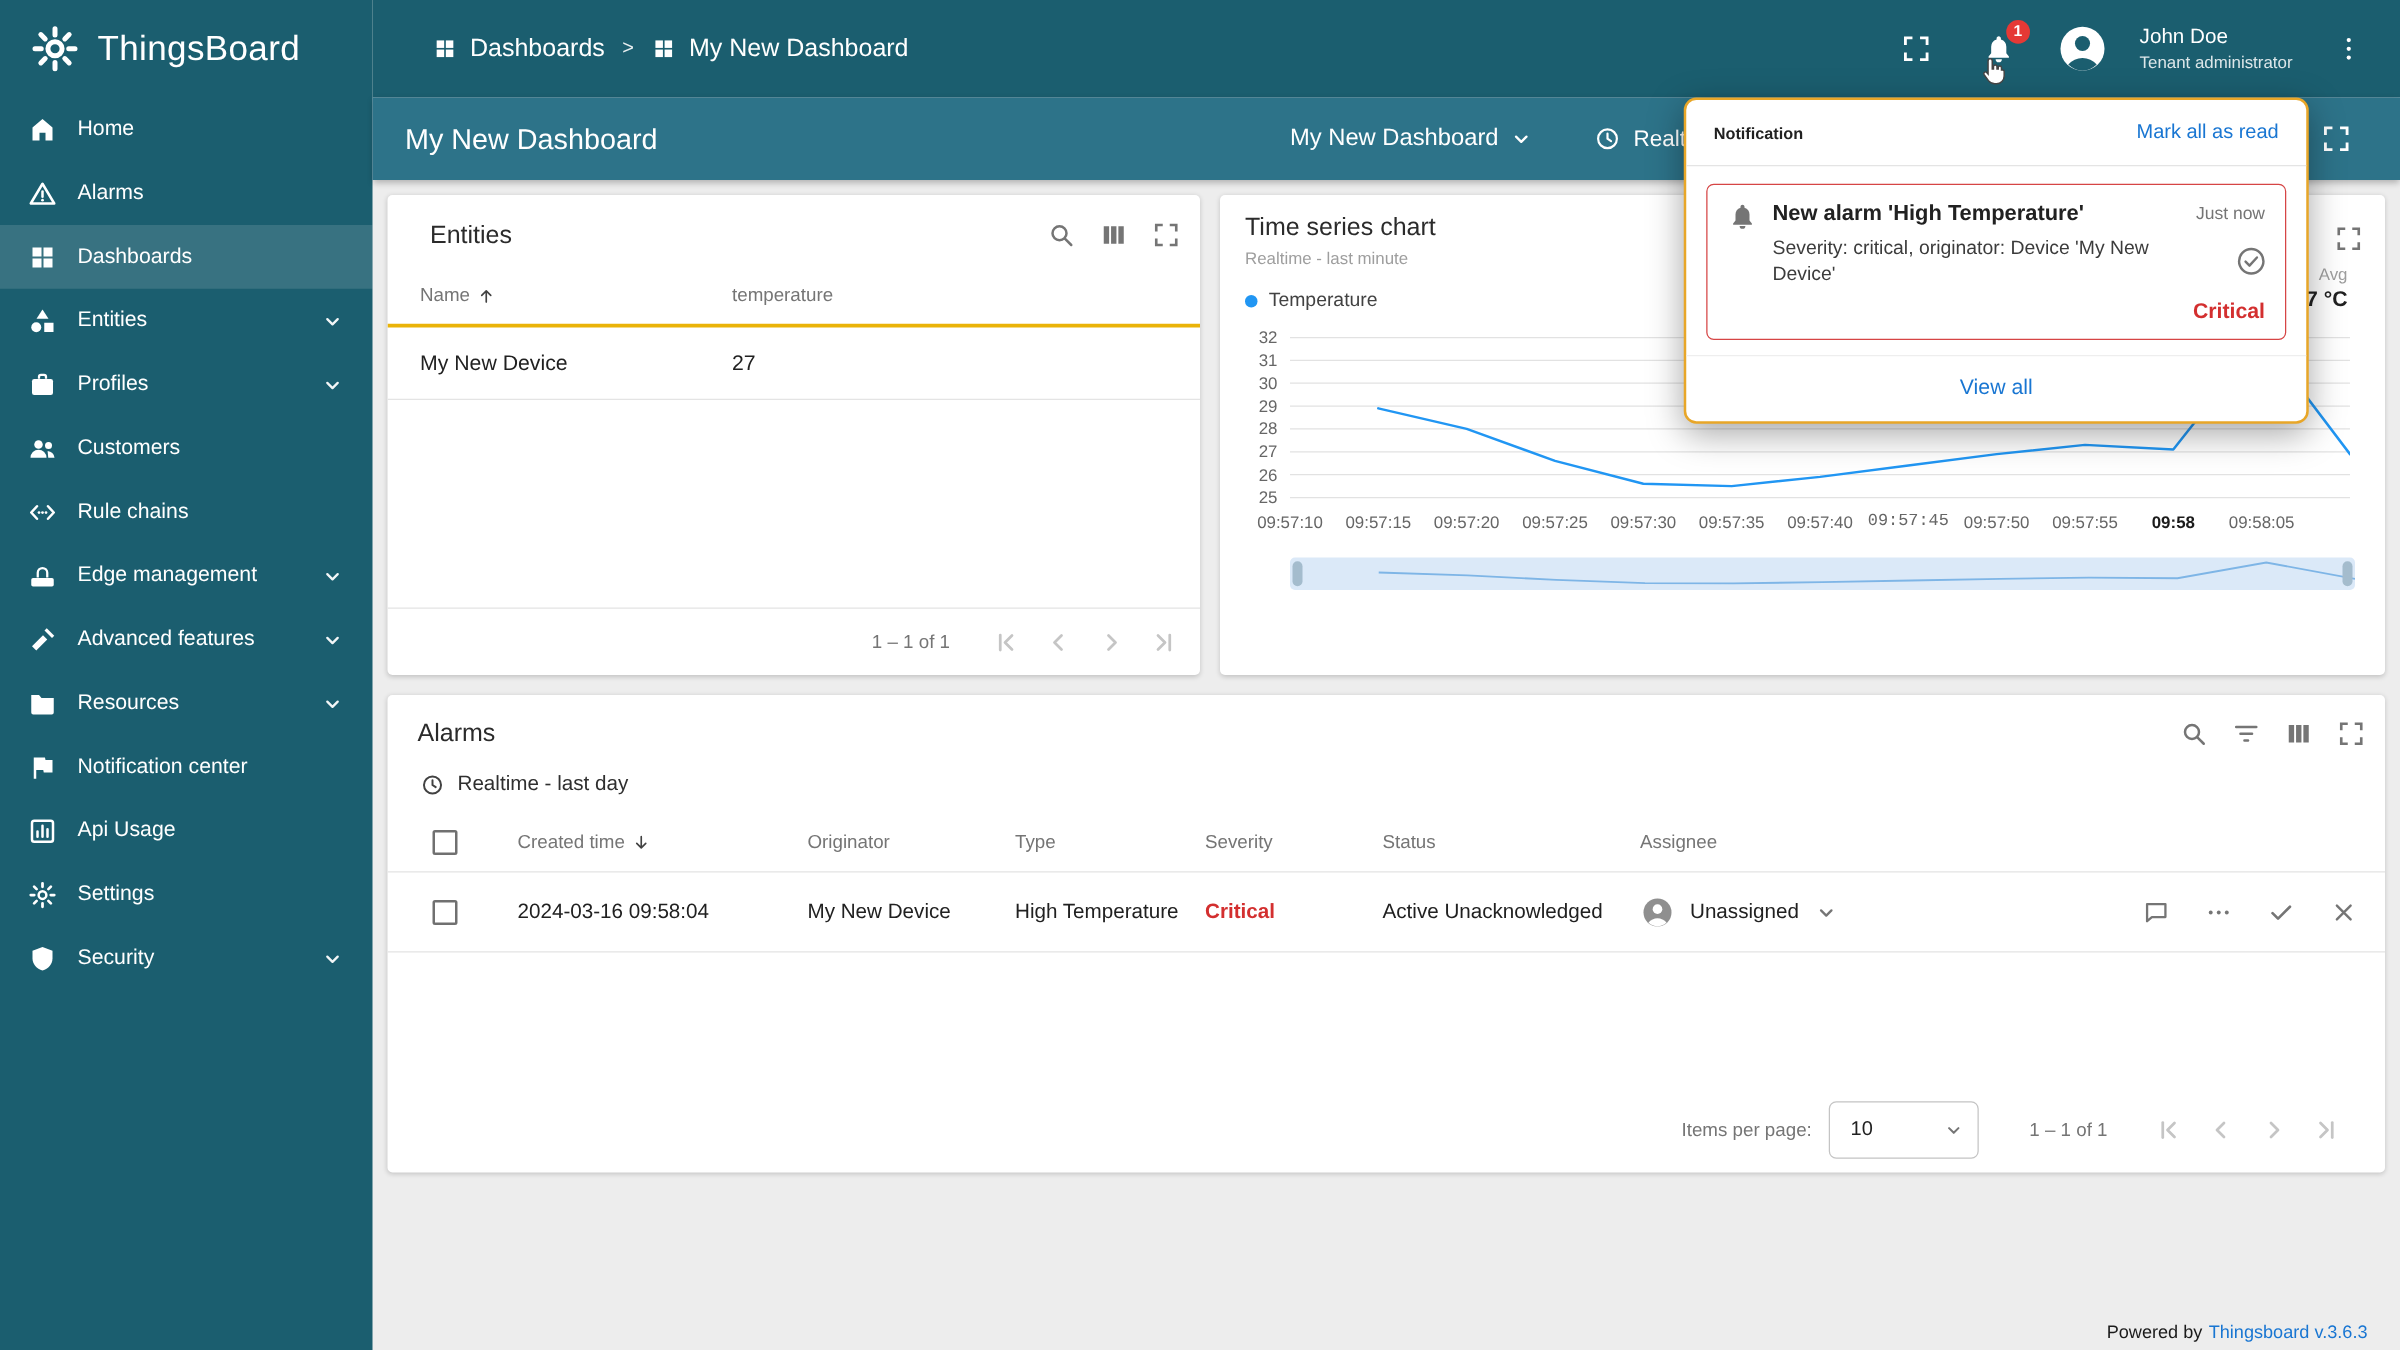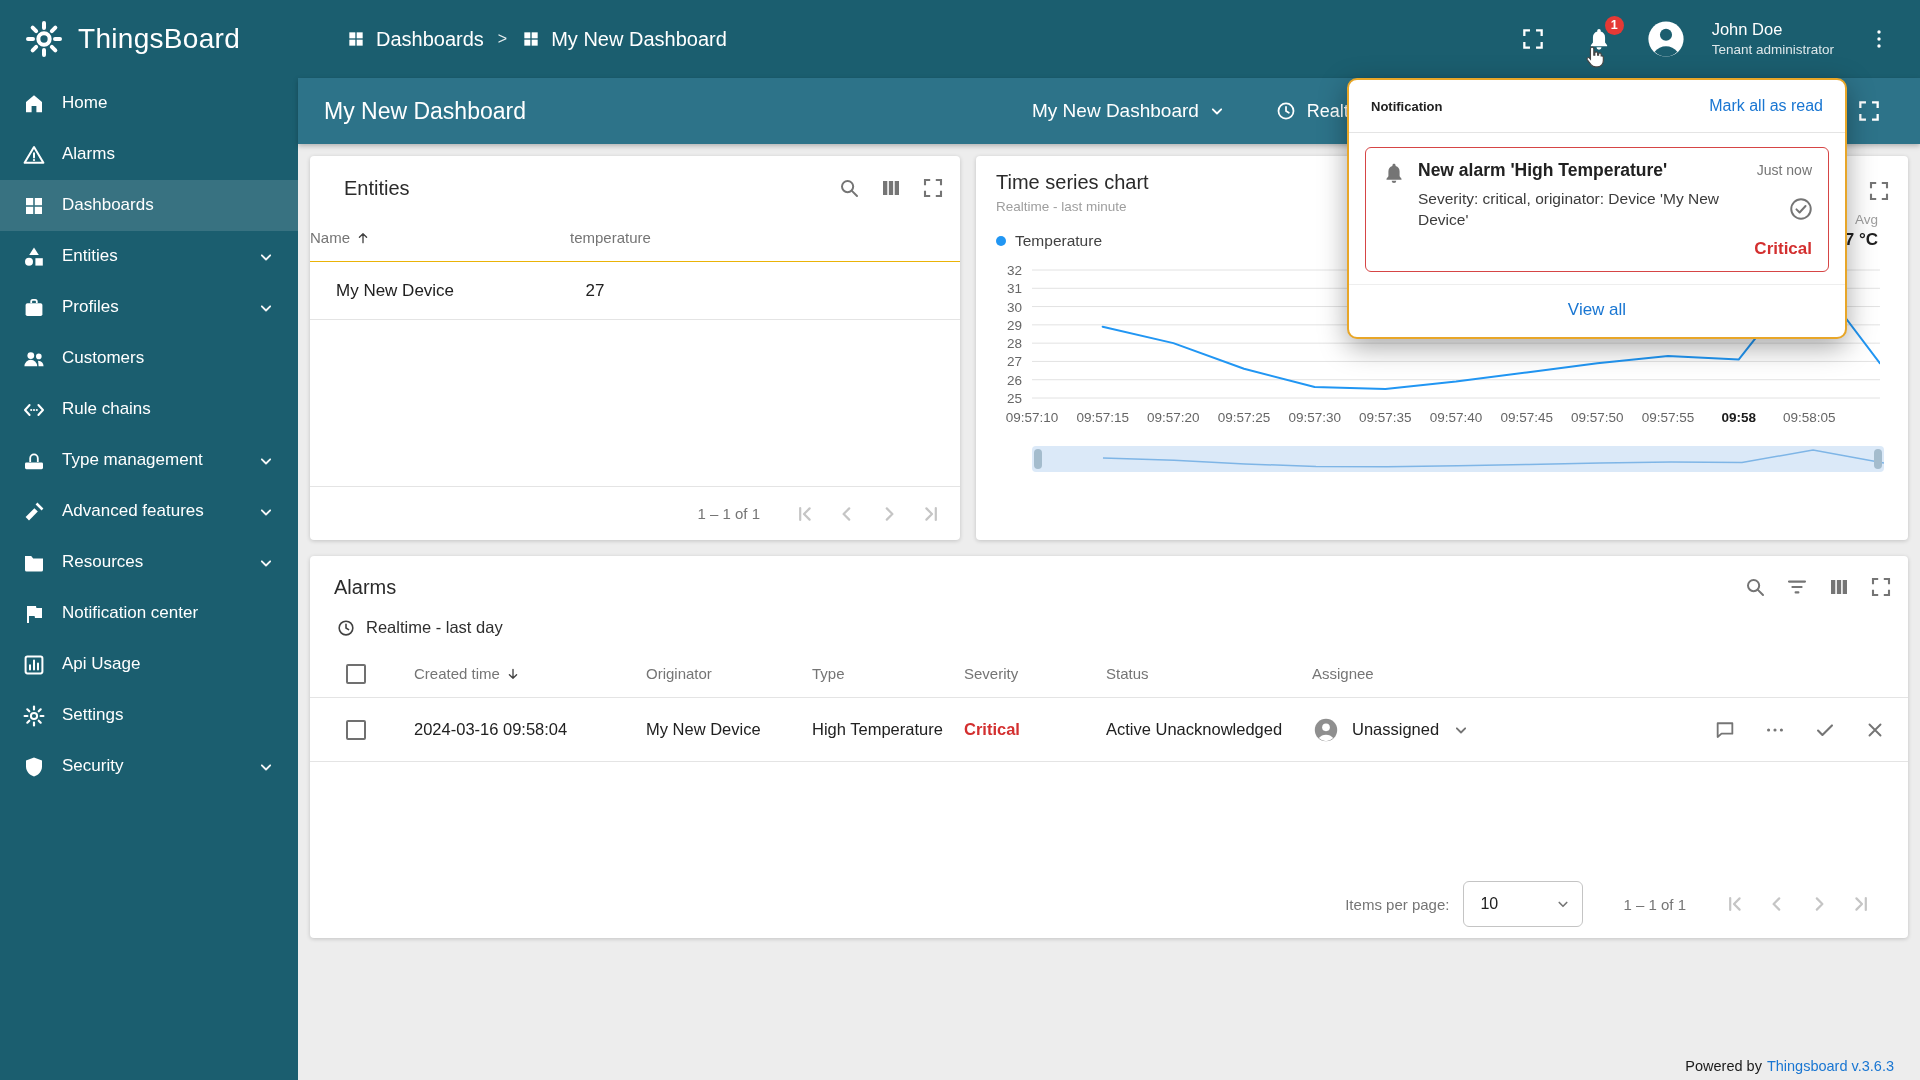--- a/index.html
+++ b/index.html
@@ -42,21 +42,21 @@
 .timewindow{display:flex;align-items:center;gap:10px;font-size:18px;margin-left:48px;cursor:pointer;white-space:nowrap}
 .tb-fs{margin-left:auto}
 
 .content{flex:1;position:relative;padding:12px;min-height:0}
 .cards-row{display:flex;gap:16px;height:384px}
 .card{background:#fff;border-radius:4px;box-shadow:0 1px 4px rgba(0,0,0,.18);position:relative;overflow:hidden}
 .entities-card{width:650px;flex-shrink:0}
 .chart-card{flex:1;min-width:0}
 .card-head{height:58px;display:flex;align-items:center;padding:6px 6px 0 34px}
 .card-title{font-size:20px;font-weight:500;color:#2b2b2b;flex:1;line-height:1.2}
-.ent-thead{display:grid;grid-template-columns:40% 60%;height:48px;align-items:center;color:#757575;font-size:15px;border-bottom:1px solid #eab308}
+.ent-thead{display:grid;grid-template-columns:40% 60%;padding-left:26px;height:48px;align-items:center;color:#757575;font-size:15px;border-bottom:3px solid #eab308}
 .th-inner{display:flex;align-items:center;gap:5px;cursor:pointer}
 .sort{color:#424242}
 .ent-row{display:grid;grid-template-columns:40% 60%;padding-left:26px;height:58px;align-items:center;font-size:17px;color:#212121;border-bottom:1px solid #e4e4e4;cursor:pointer}
 .card-pager{position:absolute;left:0;right:0;bottom:0;height:54px;border-top:1px solid #e4e4e4;display:flex;align-items:center;justify-content:flex-end;color:#757575;font-size:15px;padding-right:8px}
 .card-pager .pager-range{margin-right:24px}
 .pg{color:#c5c5c5}
 
 .chart-head{display:flex;align-items:flex-start;padding:14px 8px 0 20px}
 .chart-title-block{flex:1}
 .chart-sub{font-size:13.5px;color:#9e9e9e;margin-top:5px}
@@ -211,21 +211,21 @@
           </span>
         <span class="nav-label">Rule chains</span>
       </div>
       <div class="nav-item">
         <span class="ic i24">
             <svg viewBox="0 0 24 24">
               <rect x="3" y="13.4" width="18" height="6.8" rx="1.4" fill="currentColor"></rect>
               <path d="M8.2 13V9.2a3.8 3.8 0 0 1 7.6 0V13" fill="none" stroke="currentColor" stroke-width="1.8"></path>
             </svg>
           </span>
-        <span class="nav-label">Type management</span>
+        <span class="nav-label">Edge management</span>
         <span class="ic i20 chev">
             <svg viewBox="0 0 24 24">
               <path d="M7 10l5 5 5-5" fill="none" stroke="currentColor" stroke-width="2.2" stroke-linecap="round" stroke-linejoin="round"></path>
             </svg>
           </span>
       </div>
       <div class="nav-item">
         <span class="ic i24">
             <svg viewBox="0 0 24 24">
               <path d="M13.6 4.4 19.6 10.4 21.4 8.6 15.4 2.6z" fill="currentColor"></path>
@@ -528,21 +528,21 @@
               </svg>
           </div>
           <div class="xlabels">
             <span style="left: 0%;">09:57:10</span>
             <span style="left: 8.33333%;">09:57:15</span>
             <span style="left: 16.6667%;">09:57:20</span>
             <span style="left: 25%;">09:57:25</span>
             <span style="left: 33.3333%;">09:57:30</span>
             <span style="left: 41.6667%;">09:57:35</span>
             <span style="left: 50%;">09:57:40</span>
-            <span style="left: 58.3333%;">09:57:45</span>
+            <span style="left: 58.3333%; font-family: Liberation Mono, monospace;">09:57:45</span>
             <span style="left: 66.6667%;">09:57:50</span>
             <span style="left: 75%;">09:57:55</span>
             <span class="bold" style="left: 83.3333%;">09:58</span>
             <span style="left: 91.6667%;">09:58:05</span>
           </div>
           <div class="brush">
             <svg id="ts-brush" viewBox="0 0 1000 26" preserveAspectRatio="none">
                 <polyline points="83.3,12.0 166.7,14.3 250.0,17.9 333.3,20.5 416.7,20.7 500.0,19.7 583.3,18.4 666.7,17.1 750.0,16.1 833.3,16.6 916.7,4.0 1000.0,17.1" fill="none" stroke="#7eb5e6" stroke-width="1.5" vector-effect="non-scaling-stroke"></polyline>
               </svg>
           </div>

